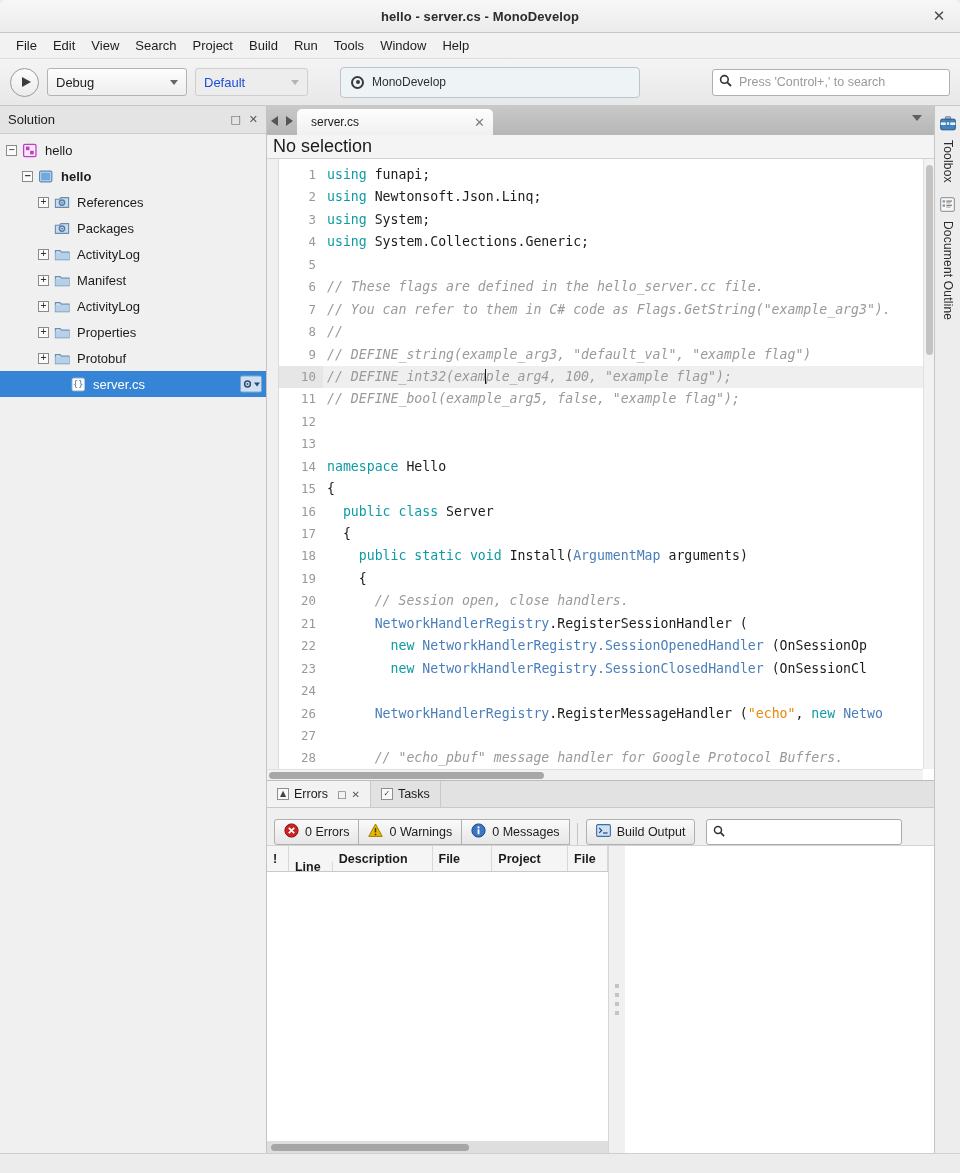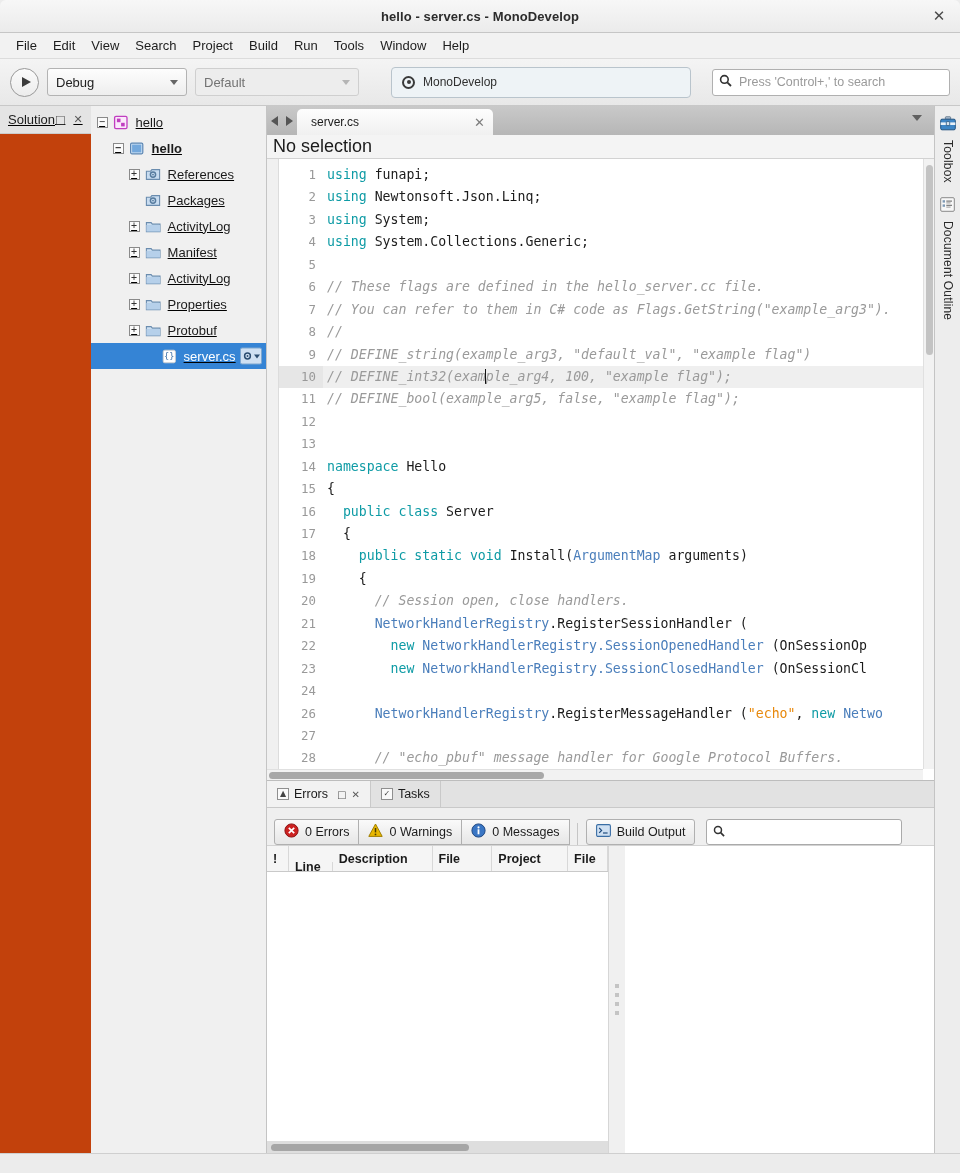--- a/index.html
+++ b/index.html
@@ -77,21 +77,21 @@
     margin-left: 3px;
   }
   .combo {
     height: 28px; border: 1px solid #b3b3b3; border-radius: 3px;
     background: linear-gradient(to bottom,#fdfdfd,#eeeeee);
     display: flex; align-items: center; justify-content: space-between;
     padding: 0 8px; font-size: 13px; color: #222; cursor: pointer;
     flex: 0 0 auto;
   }
   .combo.config { width: 140px; }
-  .combo.runtime { width: 164px; color: #737373; background: #ededed; border-color: #cfcfcf; gap: 28px; }
+  .combo.runtime { width: 113px; color: #1d4ed8; background: #ededed; border-color: #cfcfcf; gap: 28px; }
   .combo .chev {
     width: 0; height: 0; margin-left: 6px;
     border-left: 4px solid transparent; border-right: 4px solid transparent;
     border-top: 5px solid #666;
   }
   .combo.runtime .chev { border-top-color: #b5b5b5; }
   .status-widget {
     height: 31px; width: 300px; margin-left: 24px;
     border: 1px solid #b9c4cc; border-radius: 4px;
     background: #eef3f6;
@@ -122,23 +122,23 @@
     font-family: "Liberation Sans", sans-serif;
   }
   .search-box input::placeholder { color: #9a9a9a; }
 
   
   .body-area { flex: 1 1 auto; display: flex; min-height: 0; }
 
   
   .solution-pad {
     width: 267px; min-width: 267px;
-    background: #c2410c;
+    background: #22c55e;
     border-right: 1px solid #c4c4c4;
-    display: flex; flex-direction: row; text-decoration: underline;
+    display: flex; flex-direction: column;
   }
   .pad-header {
     height: 28px; min-height: 28px;
     background: #e4e4e4; border-bottom: 1px solid #cccccc;
     display: flex; align-items: center;
     padding: 0 8px;
   }
   .pad-title { font-size: 13px; color: #1c1c1c; }
   .pad-header-btns { margin-left: auto; display: flex; gap: 8px; align-items: center; }
   .pad-btn { font-size: 11px; color: #595959; cursor: pointer; line-height: 1;

